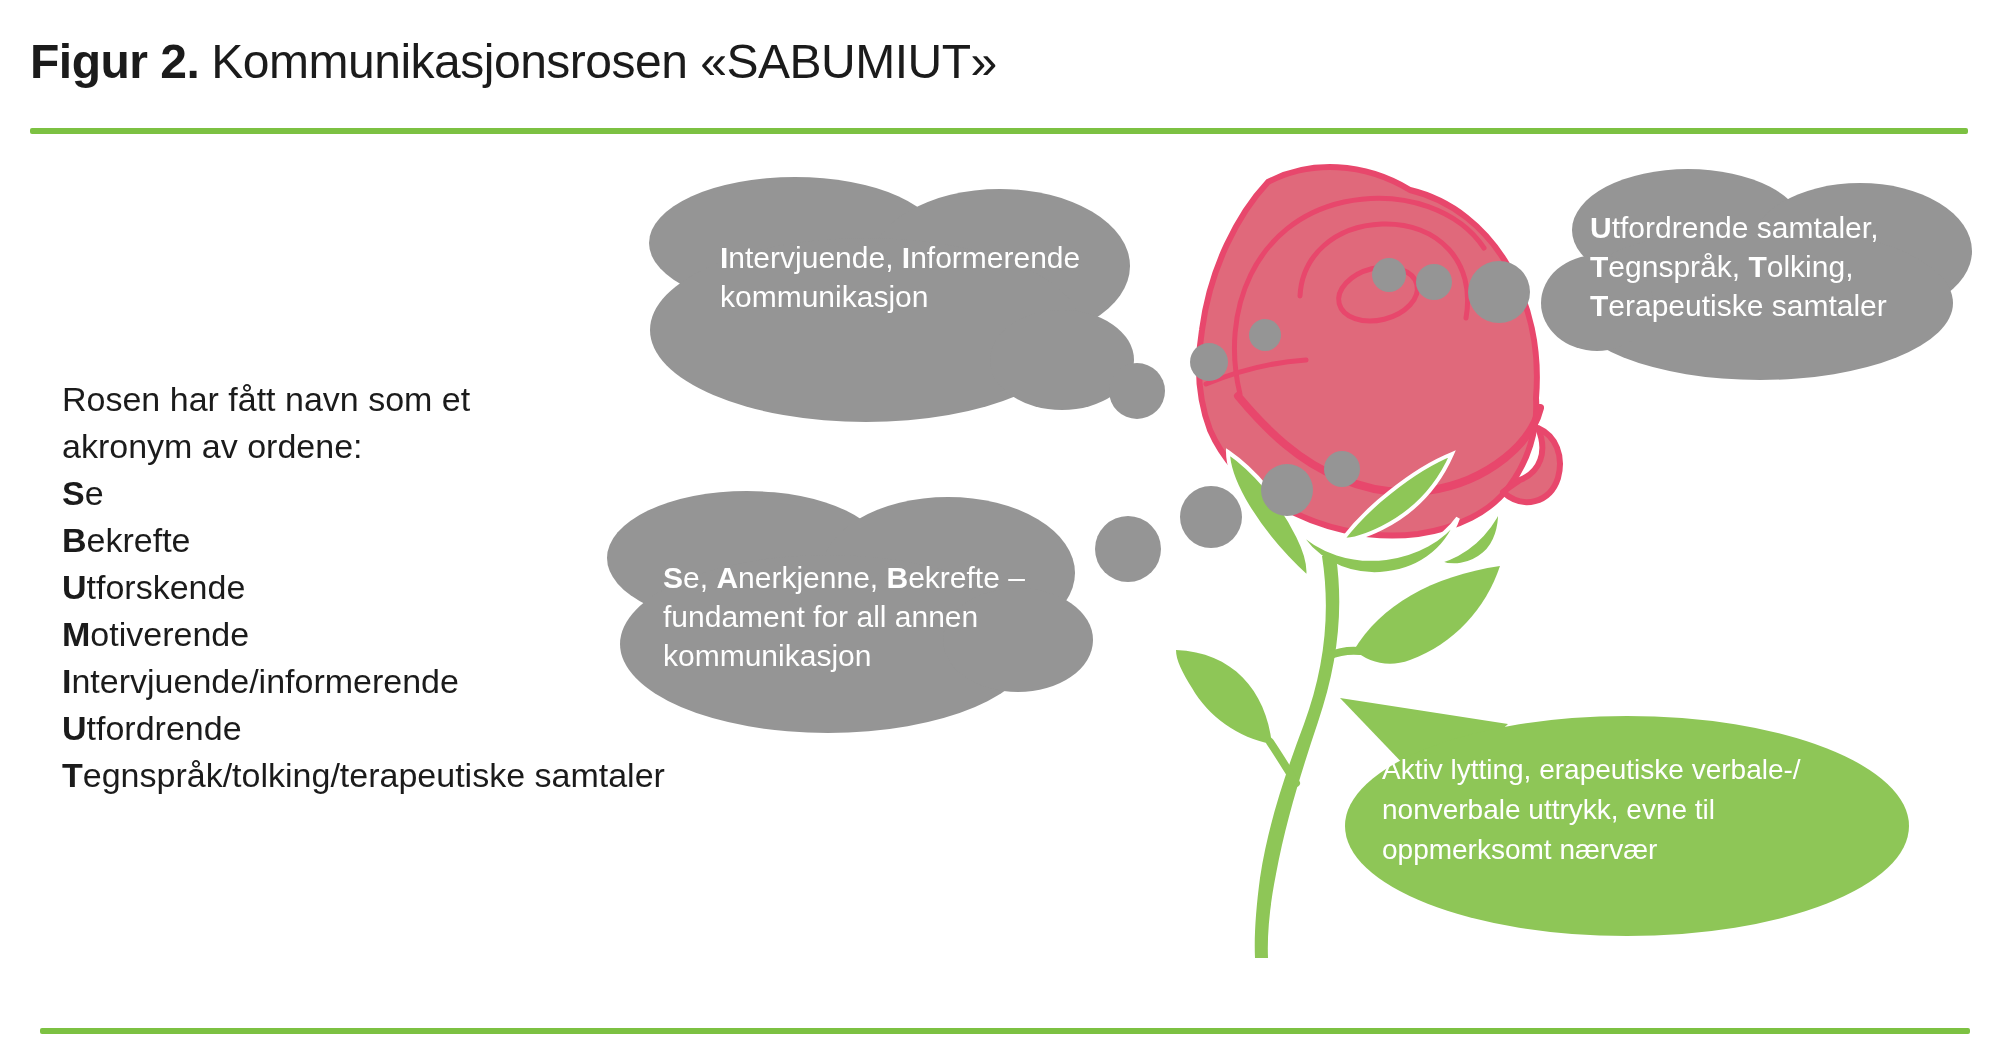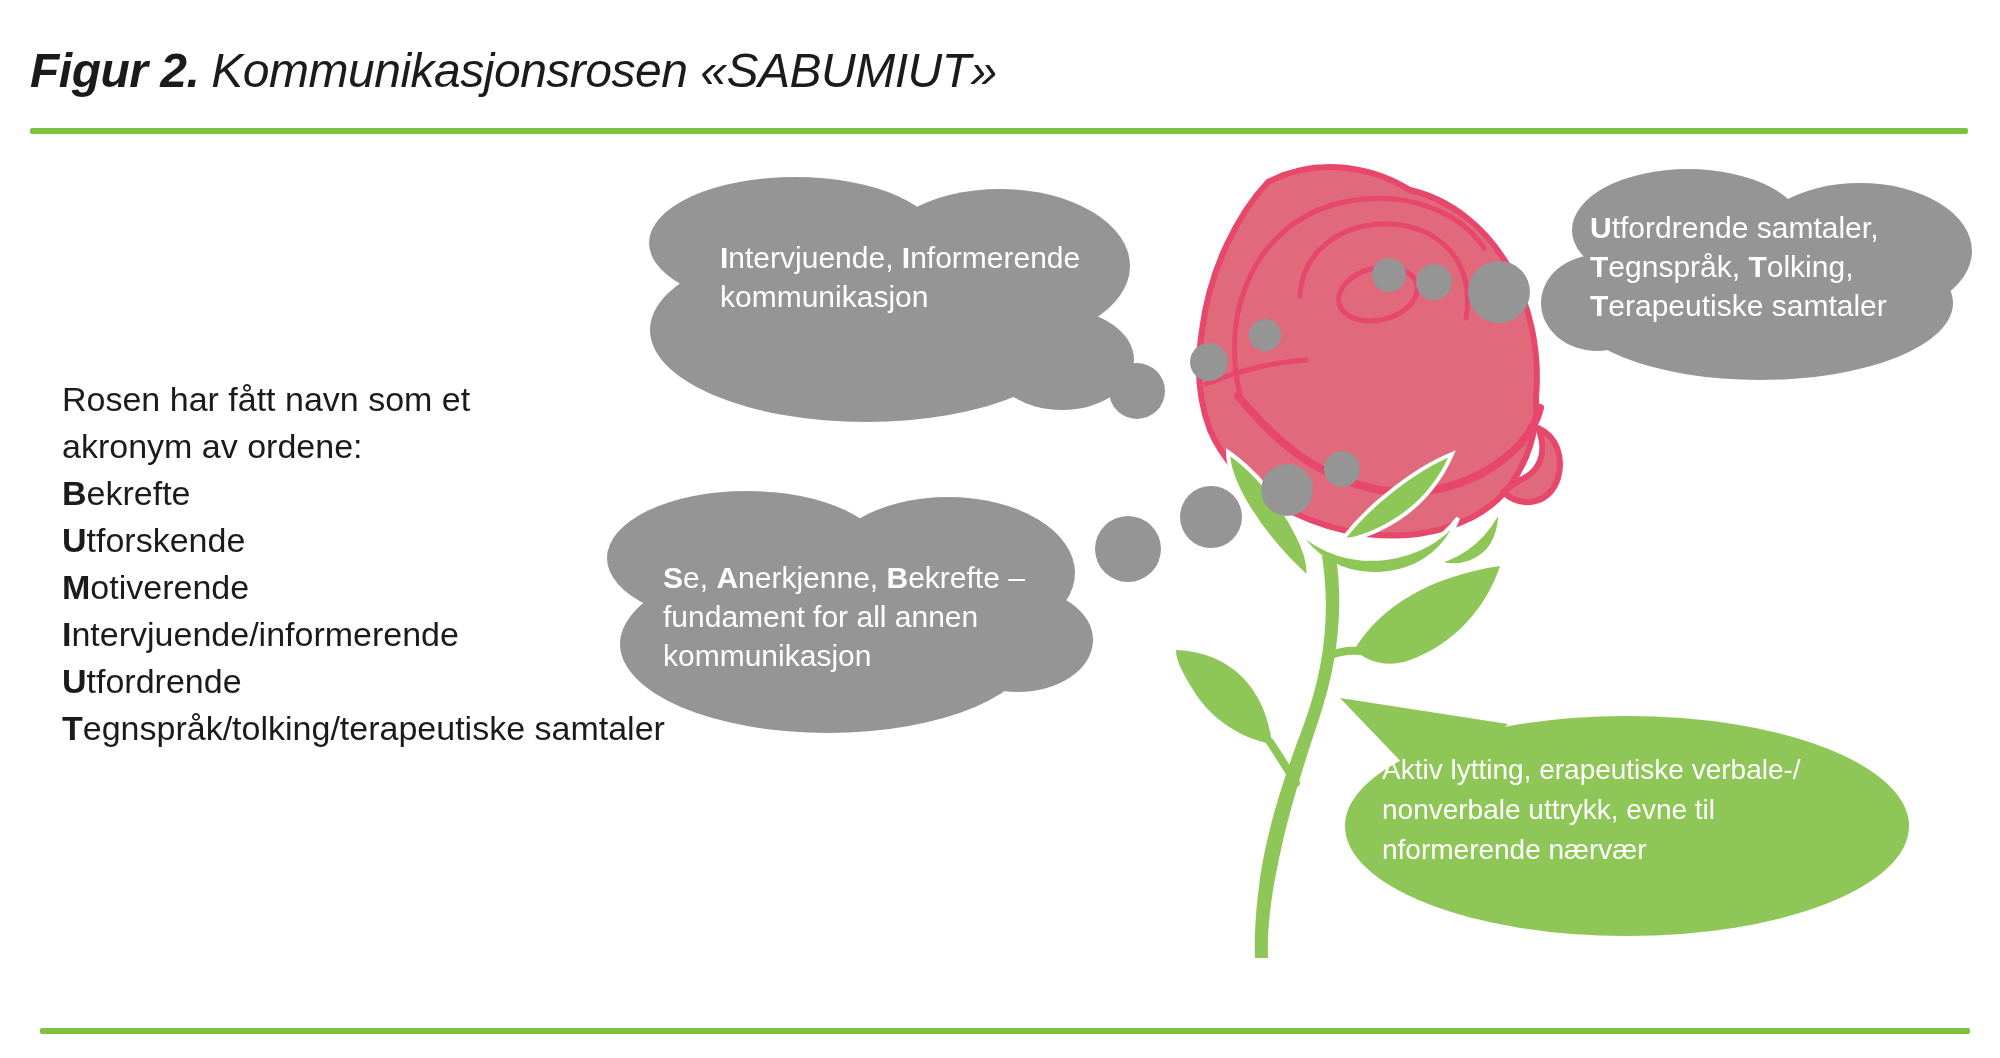--- a/index.html
+++ b/index.html
@@ -3,24 +3,23 @@
 <meta charset="utf-8">
 <style>
   html,body{margin:0;padding:0;}
   body{
     width:2000px;height:1058px;position:relative;overflow:hidden;
     background:#ffffff;
     font-family:"Liberation Sans", sans-serif;
   }
   .abs{position:absolute;}
   .figure-title{
-    left:30px;top:43px;
+    left:30px;top:34px;
     font-size:48px;color:#1b1b1b;letter-spacing:-0.5px;
     white-space:nowrap;
-    font-style:italic;
   }
   .figure-title b{font-weight:700;}
   .figure-title .rest{font-weight:400;margin-left:12px;}
   .rule{height:6px;background:#7cc142;border-radius:2px;}
   .rule-top{left:30px;top:128px;width:1938px;}
   .rule-bottom{left:40px;top:1028px;width:1930px;}
   .left-list{
     left:62px;top:376px;
     font-size:34px;line-height:47px;color:#1b1b1b;
     white-space:nowrap;
@@ -46,20 +45,21 @@
 <div class="abs figure-title">
   <b>Figur 2.</b><span class="rest">Kommunikasjonsrosen «SABUMIUT»</span>
 </div>
 
 <div class="abs rule rule-top"></div>
 <div class="abs rule rule-bottom"></div>
 
 <div class="abs left-list">
   <div>Rosen har fått navn som et</div>
   <div>akronym av ordene:</div>
+  <div><b>S</b>e</div>
   <div><b>B</b>ekrefte</div>
   <div><b>U</b>tforskende</div>
   <div><b>M</b>otiverende</div>
   <div><b>I</b>ntervjuende/informerende</div>
   <div><b>U</b>tfordrende</div>
   <div><b>T</b>egnspråk/tolking/terapeutiske samtaler</div>
 </div>
 
 <svg class="abs art" width="2000" height="1058" viewBox="0 0 2000 1058">
 
@@ -165,14 +165,14 @@
 
 <div class="abs cloud-text cloud-text-right">
   <div><b>U</b>tfordrende samtaler,</div>
   <div><b>T</b>egnspråk, <b>T</b>olking,</div>
   <div><b>T</b>erapeutiske samtaler</div>
 </div>
 
 <div class="abs bubble-text">
   <div>Aktiv lytting, erapeutiske verbale-/</div>
   <div>nonverbale uttrykk, evne til</div>
-  <div>nformerende nærvær</div>
+  <div>oppmerksomt nærvær</div>
 </div>
 
 </body></html>

